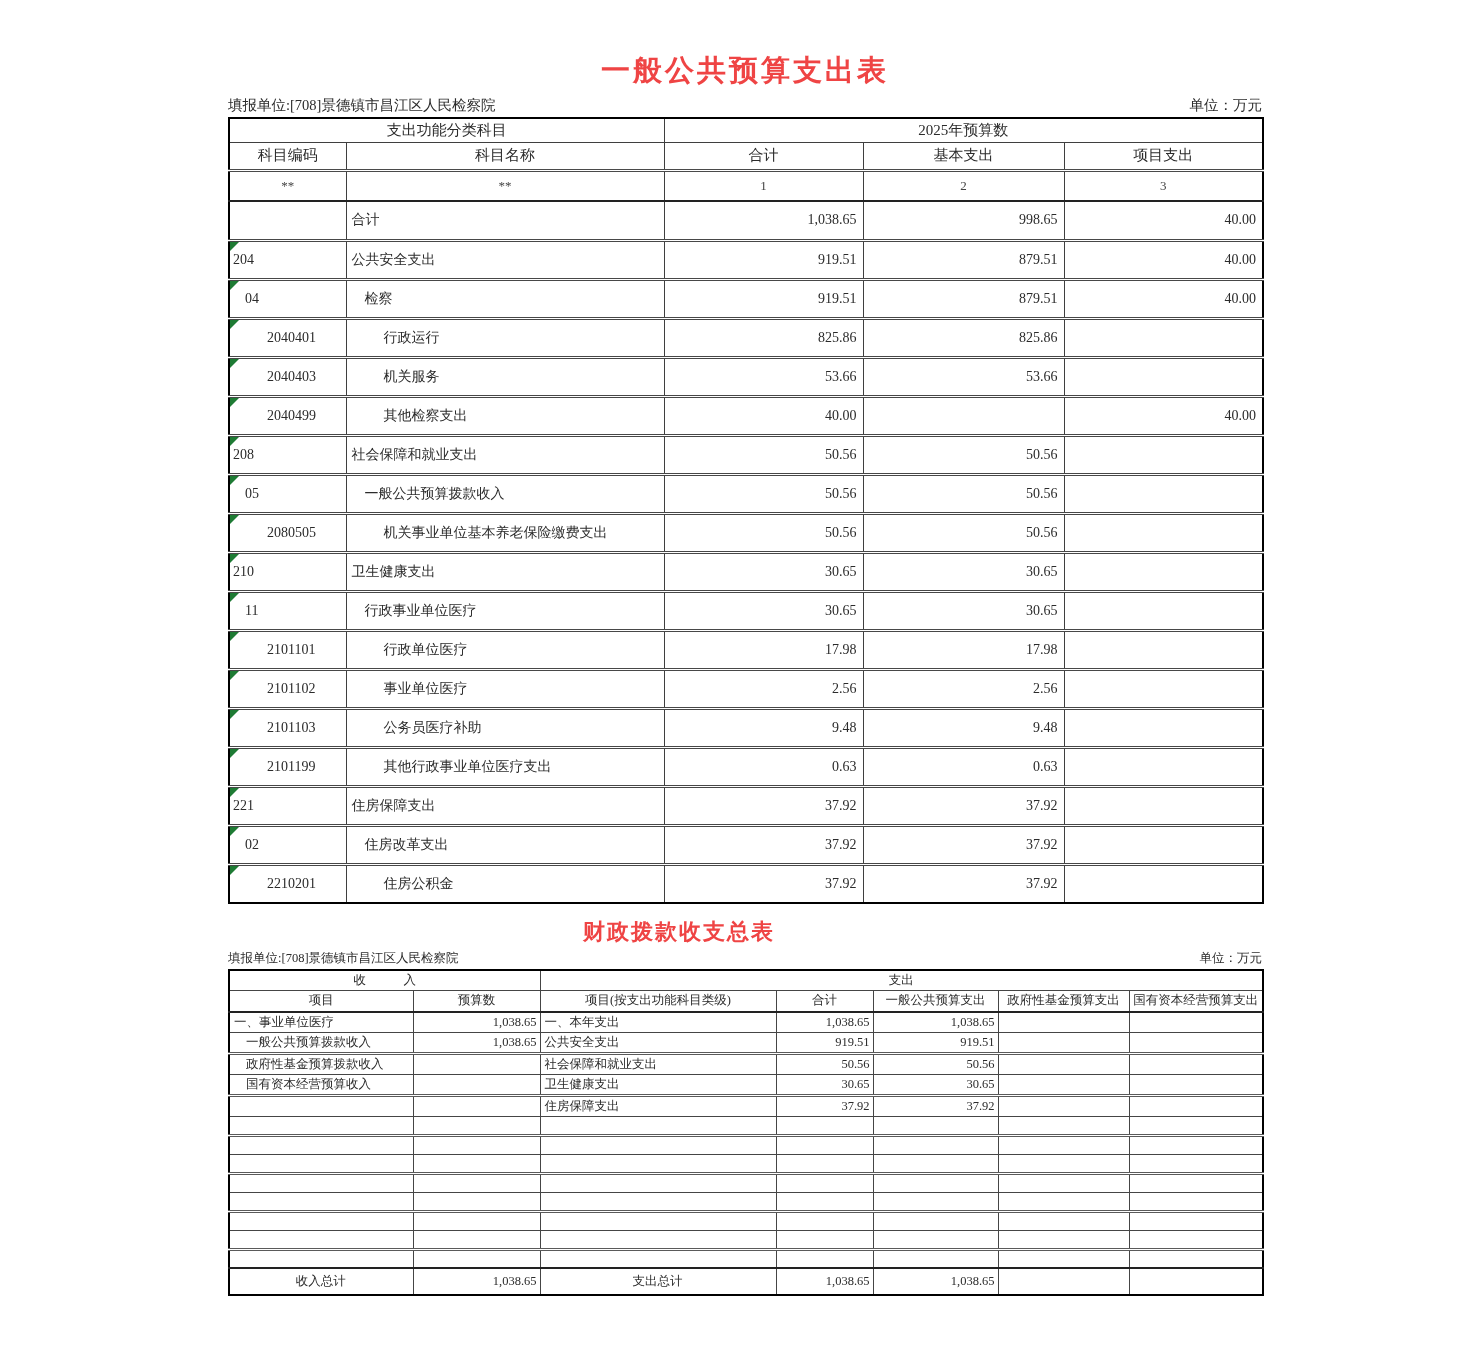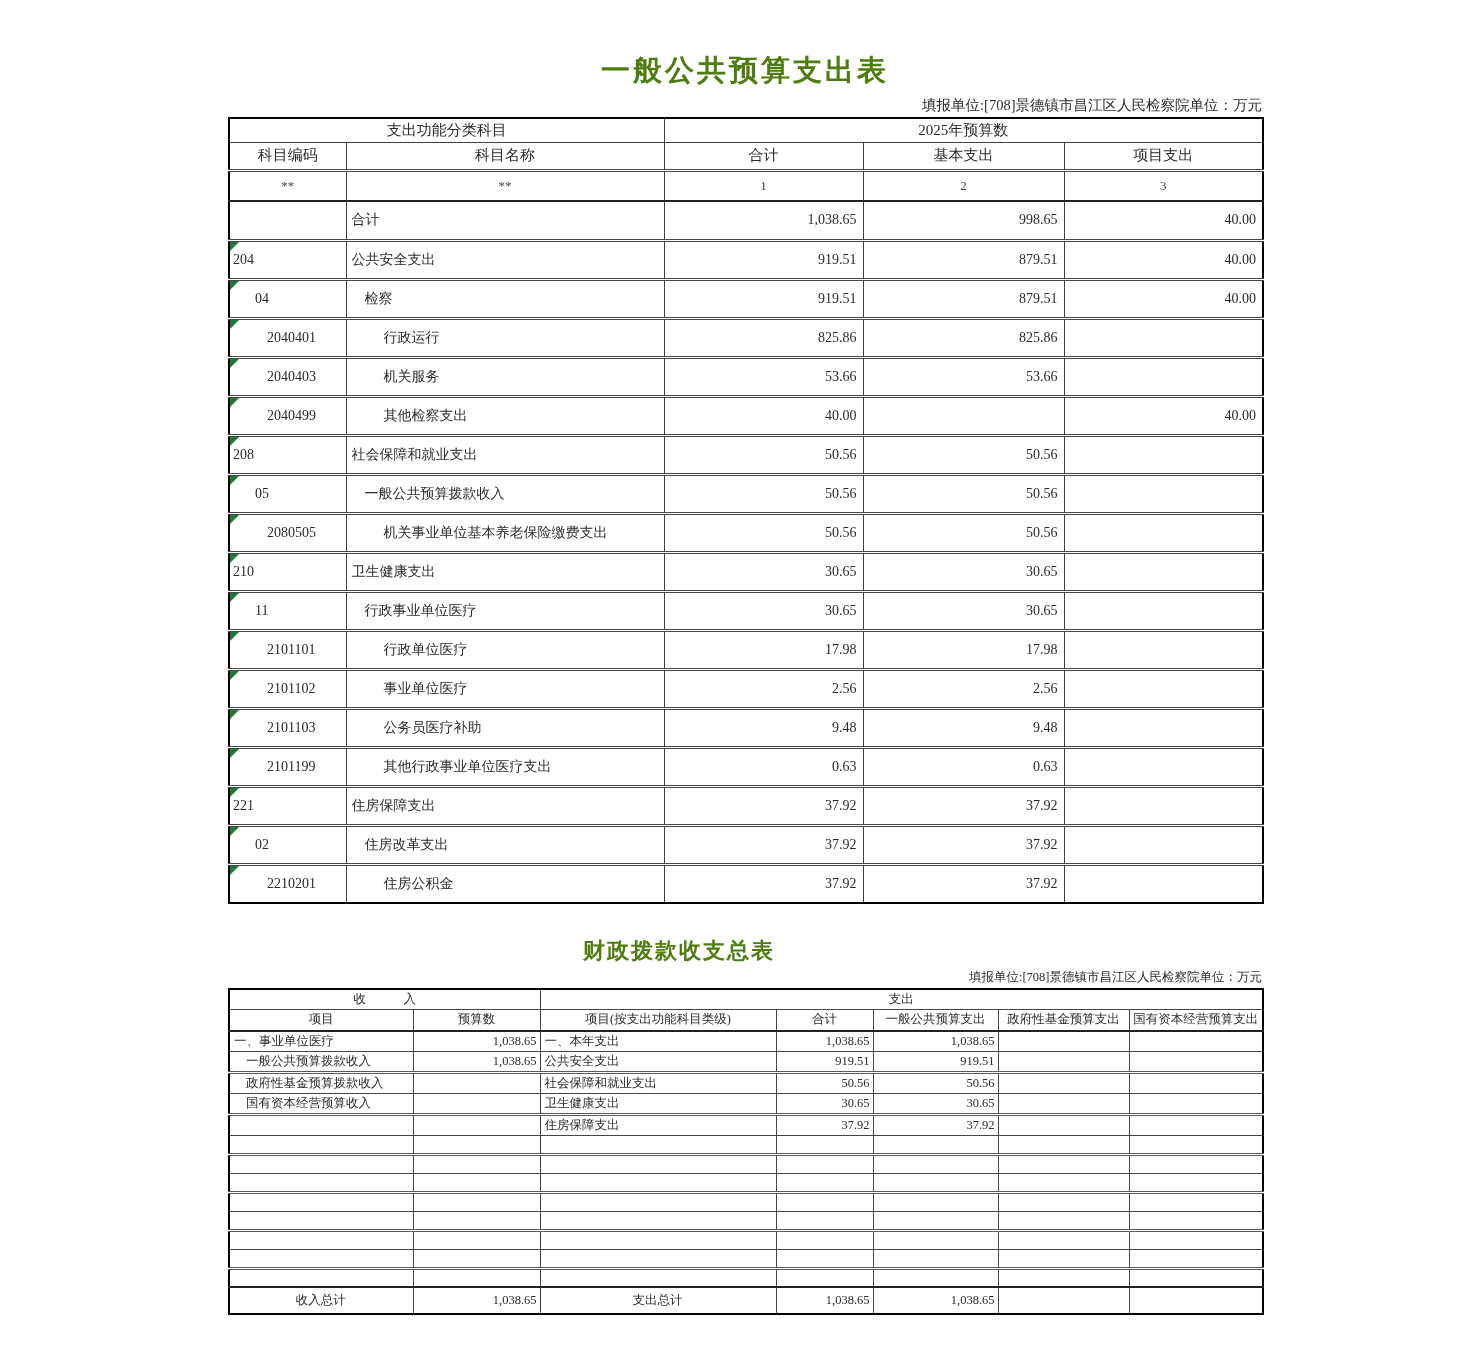--- a/index.html
+++ b/index.html
@@ -1,22 +1,22 @@
 <!DOCTYPE html>
 <html style="--flag-green: #1e7b34;"><head>
 <meta charset="utf-8">
 <style>
   html,body{margin:0;padding:0;background:#fff;}
   .sheet{position:relative;width:1480px;height:1368px;background:#ffffff;
          font-family:"Liberation Serif","DejaVu Serif",serif;color:#2b2b2b;}
   .content{position:absolute;left:228px;top:0;width:1034px;}
-  .title{font-weight:bold;text-align:center;color:#4d7c0f;}
+  .title{font-weight:bold;text-align:center;color:#ef4444;}
   .title1{margin:0;padding-top:52px;font-size:29px;line-height:37px;letter-spacing:3px;}
-  .title2{margin:0;padding-top:32px;font-size:22px;line-height:30px;letter-spacing:2px;padding-right:132px;}
-  .meta{display:flex;justify-content:flex-end;align-items:flex-end;}
+  .title2{margin:0;padding-top:13px;font-size:22px;line-height:30px;letter-spacing:2px;padding-right:132px;}
+  .meta{display:flex;justify-content:space-between;align-items:flex-end;}
   .meta1{font-size:14.5px;height:26px;padding-bottom:2px;}
   .meta2{font-size:12.5px;height:20px;padding-bottom:2px;}
   table{border-collapse:collapse;width:1034px;table-layout:fixed;}
   th,td{overflow:hidden;white-space:nowrap;vertical-align:middle;}
 
   
   #t1{border:2px solid #000;}
   #t1 th,#t1 td{border:1px solid #3f3f3f;}
   #t1 thead th{font-weight:normal;text-align:center;}
   #t1 tr.h1{height:24px;font-size:15px;}
@@ -25,21 +25,21 @@
   #t1 tr.h3{height:31px;font-size:13px;color:#444;}
   #t1 tr.h3 th{border-bottom:2px solid #222;}
   #t1 tbody tr{height:39px;}
   #t1 tbody td{font-size:14px;border-bottom:3px double #474747;}
   #t1 tbody tr:last-child td{border-bottom:1px solid #3f3f3f;}
   #t1 col.c1{width:117px;} #t1 col.c2{width:318px;}
   #t1 col.c3{width:199px;} #t1 col.c4{width:201px;} #t1 col.c5{width:199px;}
 
   td.code{text-align:left;position:relative;}
   td.code.l1{padding-left:3px;}
-  td.code.l2{padding-left:25px;}
+  td.code.l2{padding-left:15px;}
   td.code.l3{padding-left:37px;}
   td.name{text-align:left;}
   td.name.i0,td.name.i1{padding-left:5px;}
   td.name.i2{padding-left:18px;}
   td.name.i3{padding-left:37px;}
   td.num{text-align:right;padding-right:6px;}
 
   .flag-icon{position:absolute;left:0;top:0;width:0;height:0;
     border-top:9px solid var(--flag-green,#1e7b34);border-right:9px solid transparent;}
 

